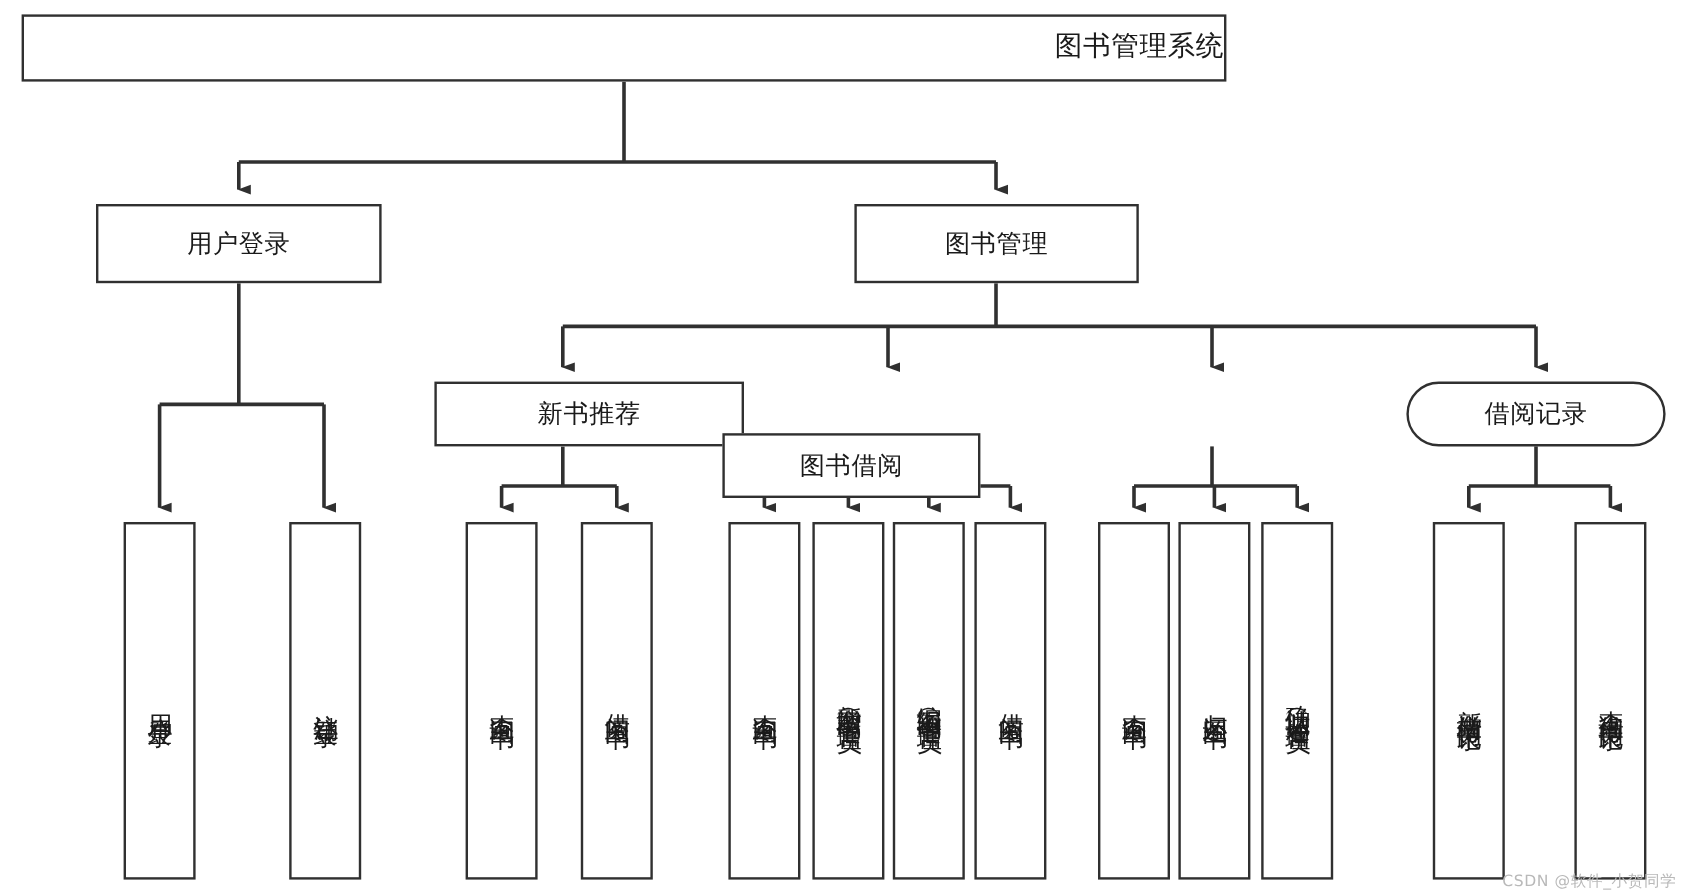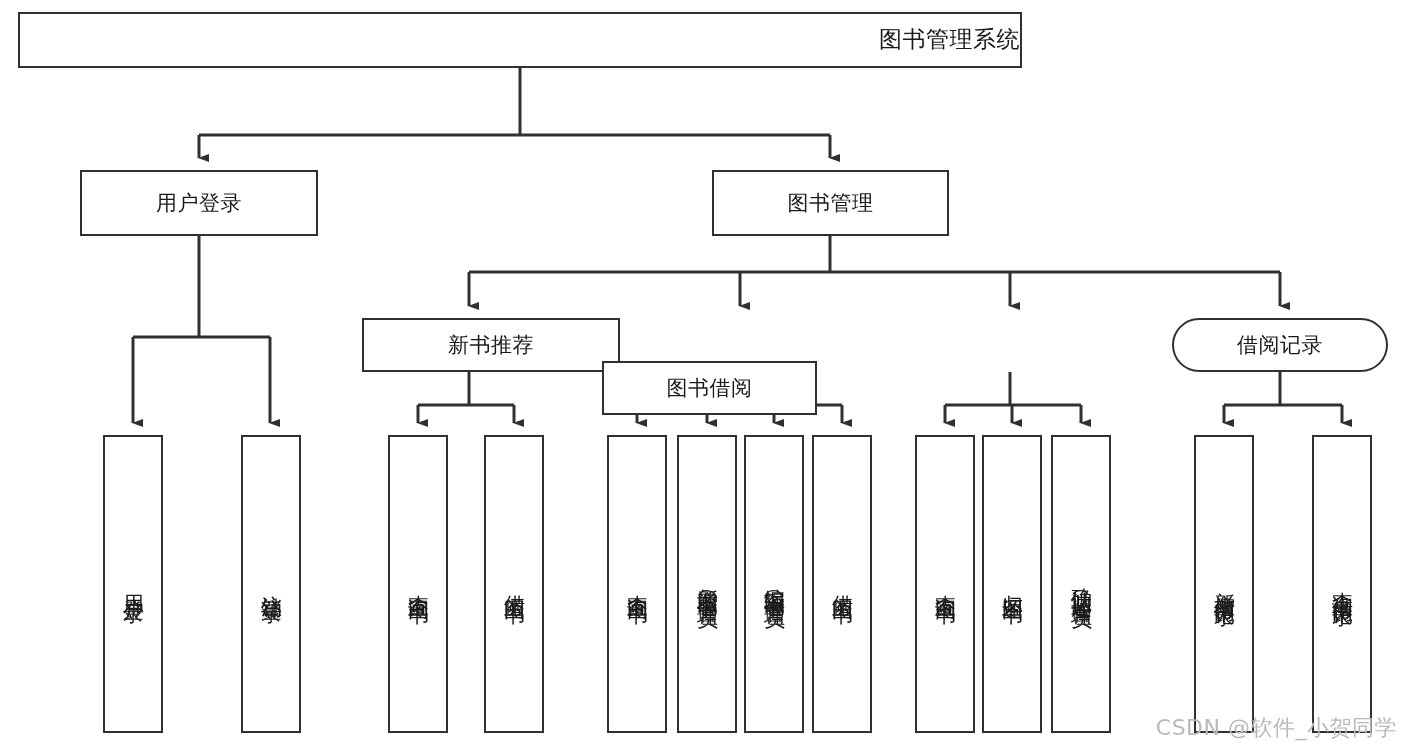--- a/index.html
+++ b/index.html
@@ -56,21 +56,21 @@
     text-orientation: upright;
     line-height: 1.0;
     letter-spacing: 3px;
     white-space: nowrap;
     max-height: 100%;
   }
   #watermark {
     position: absolute;
     right: 8px;
     bottom: 4px;
-    font-size: 22px;
+    font-size: 13px;
     color: #b9b9b9;
     letter-spacing: 0.5px;
     z-index: 5;
     white-space: nowrap;
   }
 </style>
 </head>
 <body>
 
 <div id="canvas">

